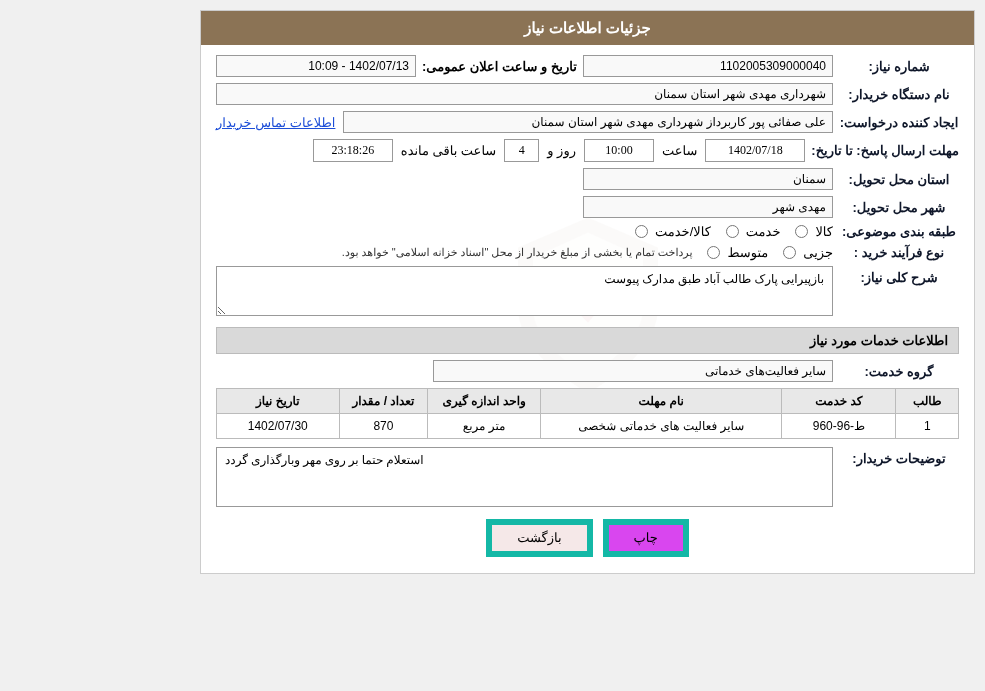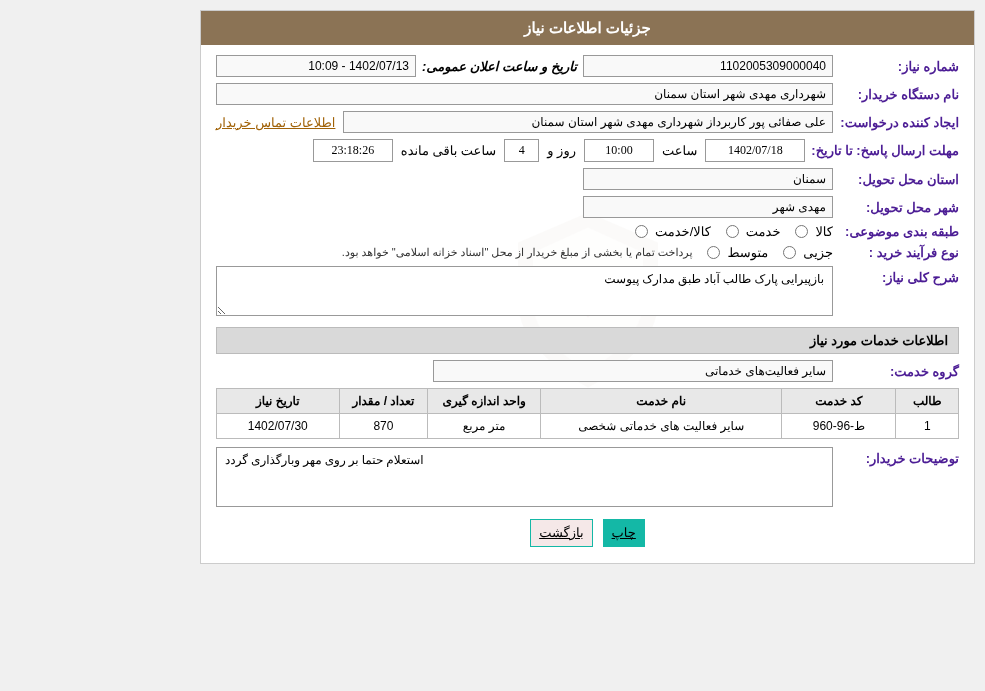--- a/index.html
+++ b/index.html
@@ -30,44 +30,44 @@
     .card-body {
       padding: 10px 15px;
     }
     .info-row {
       display: flex;
       align-items: center;
       margin-bottom: 6px;
       gap: 6px;
     }
     .info-label {
-      color: #4c1d95;
+      color: #0f172a;
       white-space: nowrap;
       min-width: 120px;
-      text-align: right;
+      text-align: center;
       font-weight: bold;
     }
     .info-value {
       flex: 1;
     }
     .input-box {
       border: 1px solid #999;
       background: #fff;
       padding: 3px 6px;
       width: 100%;
       text-align: right;
       font-family: Tahoma, Arial, sans-serif;
       font-size: 12px;
       min-height: 22px;
     }
     .input-box-readonly {
       background: #f9f9f9;
     }
     .link-blue {
-      color: #a16207;
+      color: #1d4ed8;
       text-decoration: underline;
       cursor: pointer;
     }
     .section-title {
       background: #d9d9d9;
       border: 1px solid #bbb;
       padding: 5px 10px;
       font-weight: bold;
       margin: 8px 0 6px 0;
       font-size: 13px;
@@ -137,30 +137,29 @@
       font-family: Tahoma;
       font-size: 12px;
     }
     .footer-buttons {
       display: flex;
       justify-content: center;
       gap: 10px;
       margin: 12px 0 6px 0;
     }
     .btn {
-      padding: 5px 8px;
-      border: 1px solid #14b8a6;
+      padding: 5px 25px;
+      border: 6px solid #14b8a6;
       cursor: pointer;
       font-family: Tahoma;
       font-size: 13px;
       background: #f5f5f5;
-      text-decoration: underline;
     }
     .btn-print {
-      background: #14b8a6;
+      background: #d946ef;
     }
     .btn-back {
       background: #f5e8e8;
     }
     .relative-wrapper {
       position: relative;
     }
     .watermark-container {
       position: absolute;
       top: 50%;
@@ -191,21 +190,21 @@
         </svg>
       </div>
 
       <div class="content-z">
 
         <div class="info-row">
           <span class="info-label">شماره نیاز:</span>
           <div class="info-value" style="max-width: 250px;">
             <input class="input-box input-box-readonly" readonly="" value="1102005309000040" style="">
           </div>
-          <span style="margin-right: auto; white-space: nowrap; min-width: 80px; text-align: right; font-weight: bold; font-style: italic;">تاریخ و ساعت اعلان عمومی:</span>
+          <span style="margin-right: auto; white-space: nowrap; min-width: 80px; text-align: right; font-weight: bold;">تاریخ و ساعت اعلان عمومی:</span>
           <div style="width: 200px;">
             <input class="input-box input-box-readonly" readonly="" value="1402/07/13 - 10:09" style="">
           </div>
         </div>
 
         <div class="info-row">
           <span class="info-label">نام دستگاه خریدار:</span>
           <div class="info-value">
             <input class="input-box input-box-readonly" readonly="" value="شهرداری مهدی شهر استان سمنان" style="">
           </div>
@@ -297,21 +296,21 @@
           <div class="info-value" style="max-width:400px;">
             <input class="input-box input-box-readonly" readonly="" value="سایر فعالیت‌های خدماتی" style="">
           </div>
         </div>
 
         <table class="services-table">
           <thead>
             <tr>
               <th>طالب</th>
               <th>کد خدمت</th>
-              <th>نام خدمت</th>
+              <th>نام مهلت</th>
               <th>واحد اندازه گیری</th>
               <th>تعداد / مقدار</th>
               <th>تاریخ نیاز</th>
             </tr>
           </thead>
           <tbody id="services-tbody">
           <tr>
                 <td>1</td>
                 <td>ط-96-960</td>
                 <td>سایر فعالیت های خدماتی شخصی</td>

